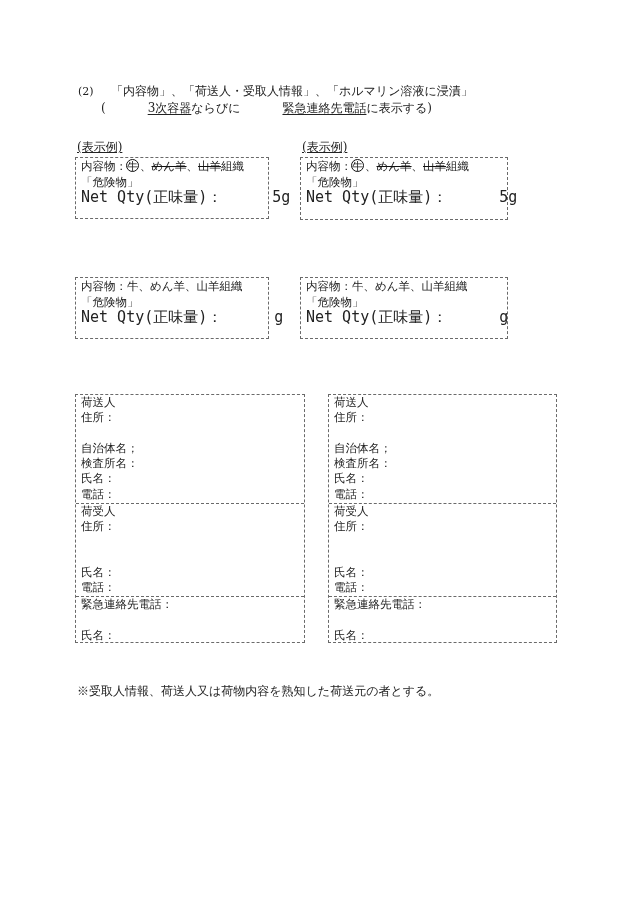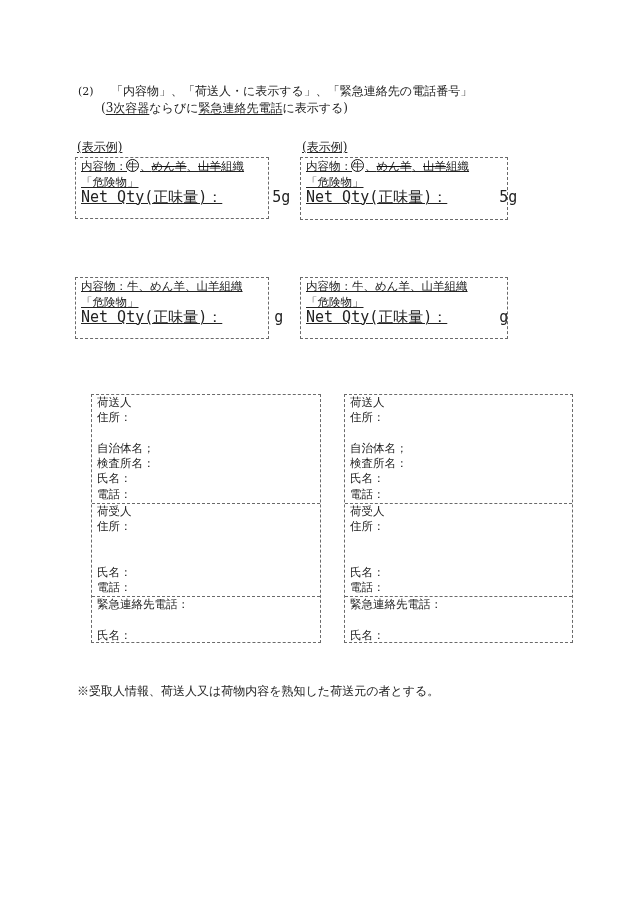--- a/index.html
+++ b/index.html
@@ -15,31 +15,31 @@
       font-family: "DejaVu Serif", "Liberation Serif", serif;
       color: #222222;
       font-size: 11.5px;
     }
     .abs { position: absolute; }
     .line { white-space: nowrap; line-height: 15.5px; }
 
     .heading1 { left: 78px; top: 84px; font-size: 12px; }
     .heading1 .num { display: inline-block; width: 33px; font-size: 11px; }
     .heading2 { left: 101px; top: 101px; font-size: 12px; }
-    .ul { text-decoration: underline; text-underline-offset: 2px; }
+    .ul { text-decoration: underline; text-underline-offset: 2px; margin-left: 42px; }
 
     .example-label { font-size: 12px; text-decoration: underline; }
 
     .dashbox {
       position: absolute;
       border: 1px dashed #6a6a6a;
       box-sizing: border-box;
       padding: 1px 0 0 5px;
     }
-    .dashbox .line { font-size: 11.5px; text-decoration: underline; }
+    .dashbox .line { font-size: 11.5px; }
 
     .circled {
       display: inline-block;
       border: 1.6px solid #111;
       border-radius: 50%;
       width: 13px;
       height: 13px;
       line-height: 13px;
       text-align: center;
       margin: 0 1px 0 -1px;
@@ -51,40 +51,39 @@
       text-decoration-thickness: 1.4px;
       text-decoration-color: #111;
     }
     .mono { font-family: "DejaVu Sans Mono", "Liberation Mono", monospace; font-size: 15px; }
     .qty-val { display: inline-block; }
 
     .bigbox {
       position: absolute;
       border: 1px dashed #6a6a6a;
       box-sizing: border-box;
-      margin-left: 16px;
     }
     .section {
       position: absolute;
       left: 0; right: 0;
       padding-left: 5px;
       box-sizing: border-box;
     }
     .section.divided { border-top: 1px dashed #6a6a6a; }
     .section .line { font-size: 11.5px; line-height: 15.3px; }
     .blank { height: 15.3px; }
     .blank2 { height: 30.6px; }
 
     .note { left: 77px; top: 684px; font-size: 12px; }
   </style>
 </head>
 <body>
 
 <div class="abs line heading1">
-  <span class="num">(2)</span><span>「内容物」、「荷送人・に表示する」、「緊急連絡先の電話番号」</span>
+  <span class="num">(2)</span><span>「内容物」、「荷送人・受取人情報」、「ホルマリン溶液に浸漬」</span>
 </div>
 <div class="abs line heading2">
   <span>(</span><span class="ul">3次容器</span><span>ならびに</span><span class="ul">緊急連絡先電話</span><span>に表示する)</span>
 </div>
 
 <div class="abs line example-label" style="left:77px; top:140px;">(表示例)</div>
 <div class="dashbox" style="left:75px; top:157px; width:194px; height:62px;">
   <div class="line">
     <span>内容物：</span><span class="circled">牛</span><span>、</span><span class="strike">めん羊</span><span>、</span><span class="strike">山羊</span><span>組織</span>
   </div>

